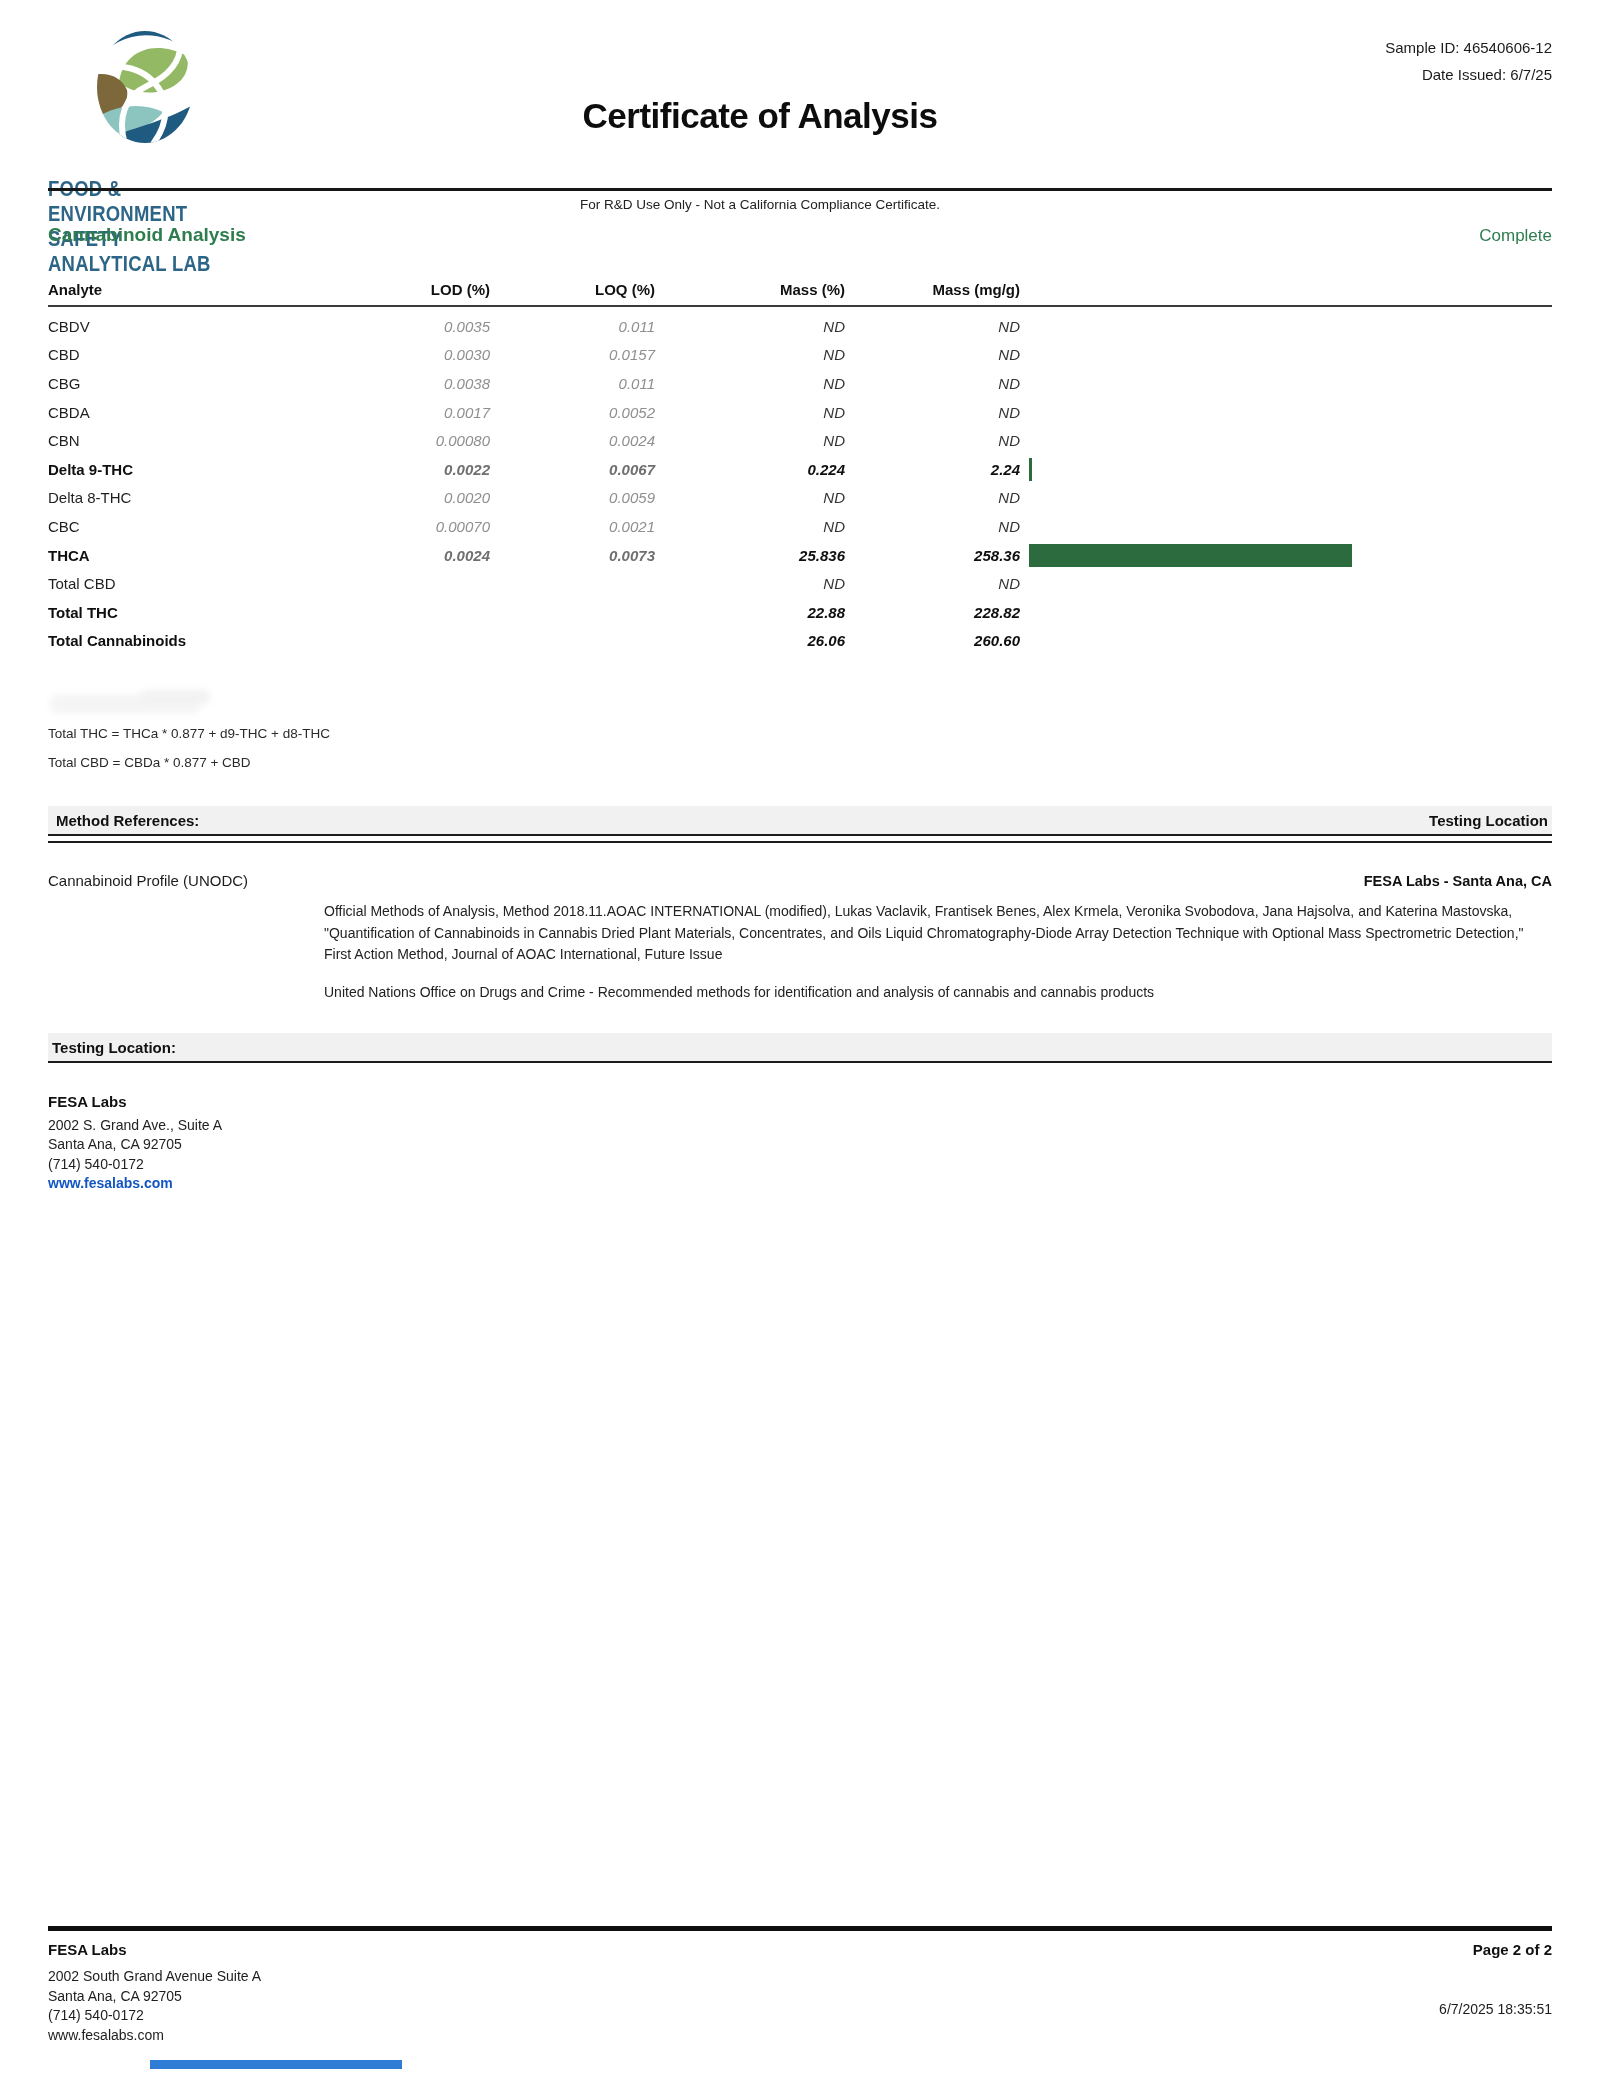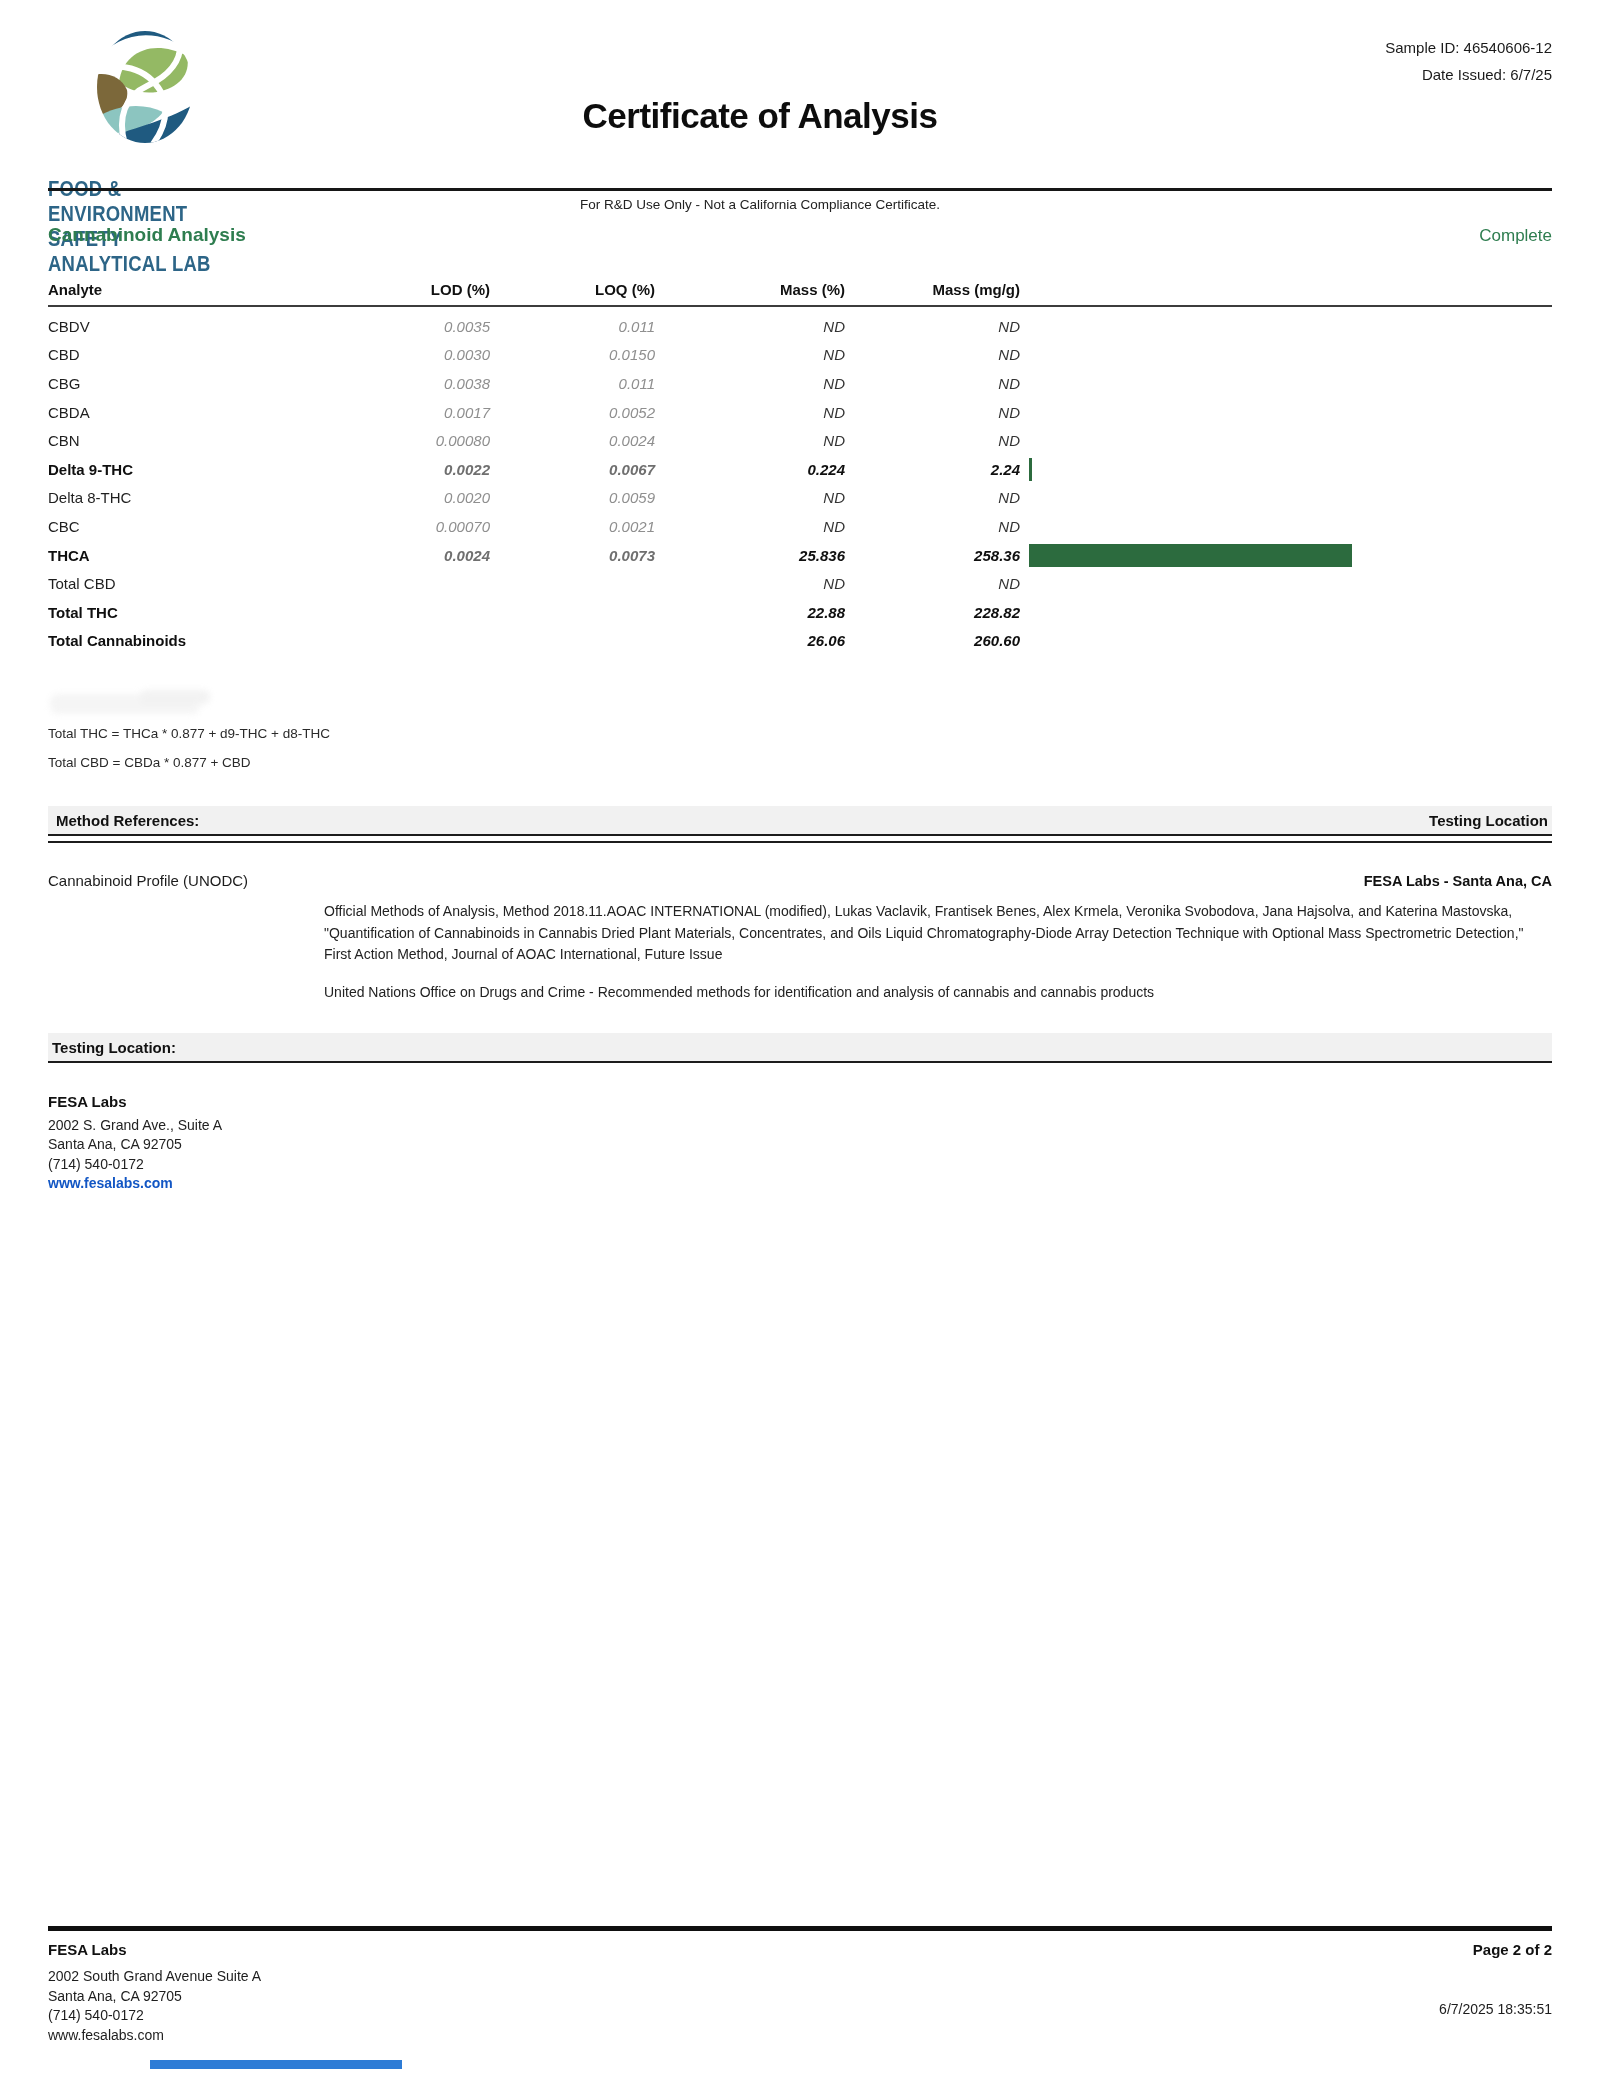--- a/index.html
+++ b/index.html
@@ -127,21 +127,21 @@
           <div class="cell analyte">CBDV</div>
           <div class="cell lod">0.0035</div>
           <div class="cell loq">0.011</div>
           <div class="cell mass">ND</div>
           <div class="cell mgg">ND</div>
           <div class="barcell"></div>
         </div>
         <div class="trow">
           <div class="cell analyte">CBD</div>
           <div class="cell lod">0.0030</div>
-          <div class="cell loq">0.0150</div>
+          <div class="cell loq">0.0157</div>
           <div class="cell mass">ND</div>
           <div class="cell mgg">ND</div>
           <div class="barcell"></div>
         </div>
         <div class="trow">
           <div class="cell analyte">CBG</div>
           <div class="cell lod">0.0038</div>
           <div class="cell loq">0.011</div>
           <div class="cell mass">ND</div>
           <div class="cell mgg">ND</div>

